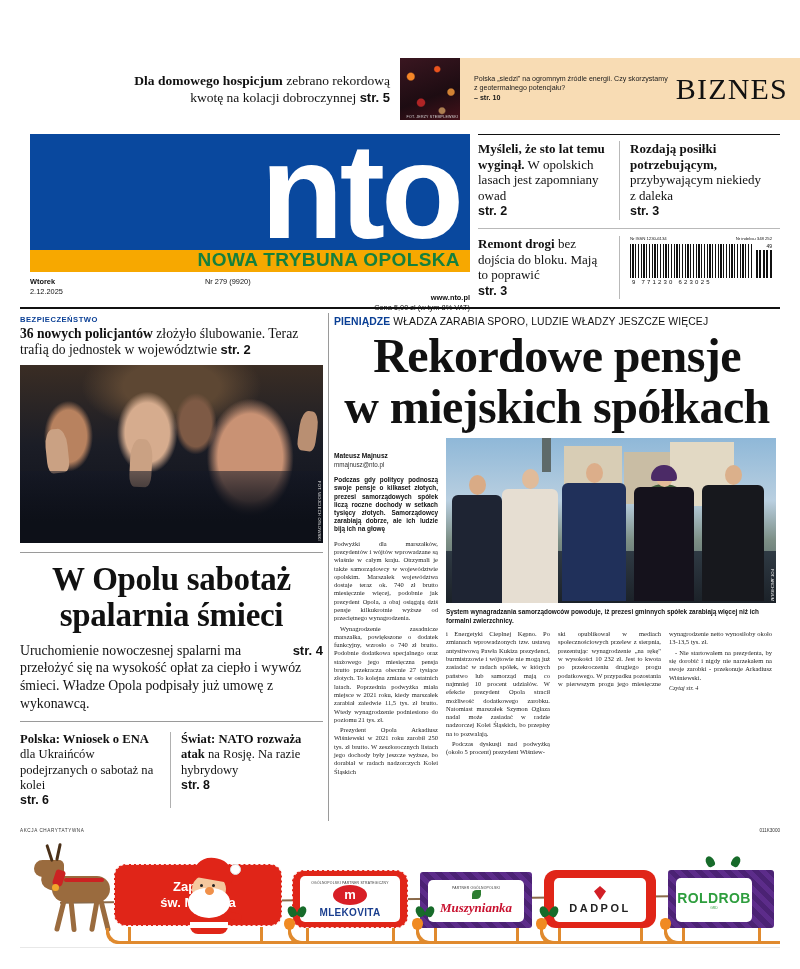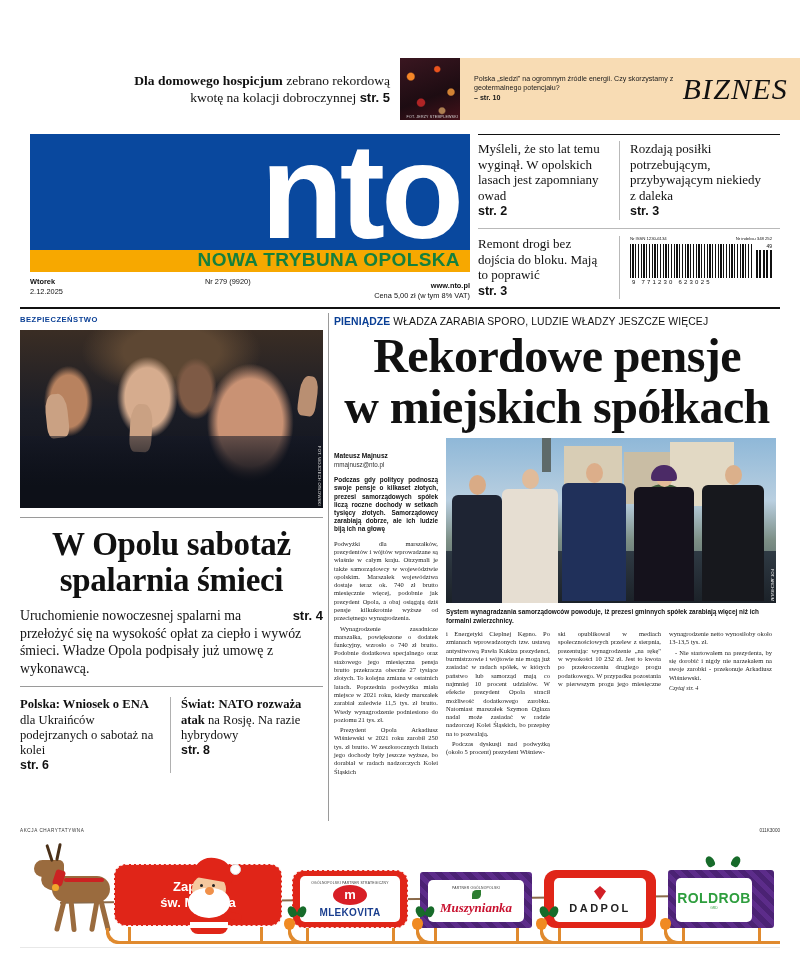--- a/index.html
+++ b/index.html
@@ -56,21 +56,20 @@
   }
   .promo-right .ptext {
     font-family:"Liberation Sans",sans-serif;
     font-size:7.1px; line-height:9.4px; color:#1a1a1a; flex:1 1 auto;
   }
   .promo-right .ptext b { font-weight:bold;margin-top:44px; }
   .biznes {
     font-family:"Liberation Serif", serif;
     font-size:30px; letter-spacing:1.2px; color:#111; padding-left:8px;
     white-space:nowrap;
-    font-style:italic;
   }
 
   
   .masthead { position:absolute; left:30px; top:134px; width:440px; height:138px; }
   .mast-blue { position:absolute; inset:0 0 22px 0; background:#09489e; }
   .mast-orange { position:absolute; left:0; right:0; bottom:0; height:22px; background:#f7a800; }
   .logo-nto {
     position:absolute; right:10px; top:-2px;
     font-family:"Liberation Sans",sans-serif;
     font-weight:bold; font-size:136px; line-height:118px; color:#fff;
@@ -82,32 +81,32 @@
     font-weight:bold; font-size:19px; letter-spacing:.4px; color:#15803d;
   }
 
   .dateline {
     position:absolute; left:30px; top:277px; width:440px; height:26px;
     font-family:"Liberation Sans",sans-serif; font-size:7.4px; color:#111;
   }
   .dateline .dl-left { position:absolute; left:0; top:0; line-height:10px; }
   .dateline .dl-left b { font-weight:bold; }
   .dateline .dl-mid { position:absolute; left:175px; top:0; }
-  .dateline .dl-right { position:absolute; right:0; top:4px; text-align:right; line-height:10px; }
+  .dateline .dl-right { position:absolute; right:0; top:16px; text-align:right; line-height:10px; }
   .dateline .dl-right b { font-weight:bold; }
 
   
   .rtop { position:absolute; left:478px; top:134px; width:302px; }
   .rtop .rule-top { border-top:1.6px solid #111; margin-bottom:6px; }
   .rtop-cols { display:flex; }
   .rtop-col { width:142px; }
   .rtop-col.left { padding-right:9px; border-right:1px solid #b9b9b9; }
   .rtop-col.right { padding-left:10px; }
   .teaser { font-size:13px; line-height:15.6px; }
-  .teaser b { font-weight:normal; }
+  .teaser b { font-weight:bold; }
   .teaser .pg { font-family:"Liberation Sans",sans-serif; font-weight:bold; font-size:12.5px; display:block; margin-top:1px; }
   .rtop .div-h { border-top:1px solid #b9b9b9; margin:8px 0 7px; }
   .rtop-cols2 { display:flex; }
 
   
   .barcode-wrap { padding-left:10px; width:152px; }
   .bc-labels {
     display:flex; justify-content:space-between;
     font-family:"Liberation Sans",sans-serif; font-size:4.4px; color:#222;
     margin-bottom:3px; letter-spacing:-.1px;
@@ -439,20 +438,24 @@
         <div class="bc-digits">9 771230 623025</div>
       </div>
     </div>
   </div>
 
   <div class="head-rule"></div>
   <div class="vdiv"></div>
 
   <div class="leftcol">
     <div class="kicker-blue">BEZPIECZEŃSTWO</div>
+    <div class="lead-line">
+      <b>36 nowych policjantów</b><span> złożyło ślubowanie. Teraz trafią do jednostek w województwie</span>
+      <span class="pg">str. 2</span>
+    </div>
 
     <div class="photo-police">
       <div class="scene"></div>
       <div class="hand1"></div>
       <div class="hand2"></div>
       <div class="hand3"></div>
       <div class="torso"></div>
       <div class="photo-credit-v">FOT. WOJCIECH OTŁOWSKI</div>
     </div>
 

